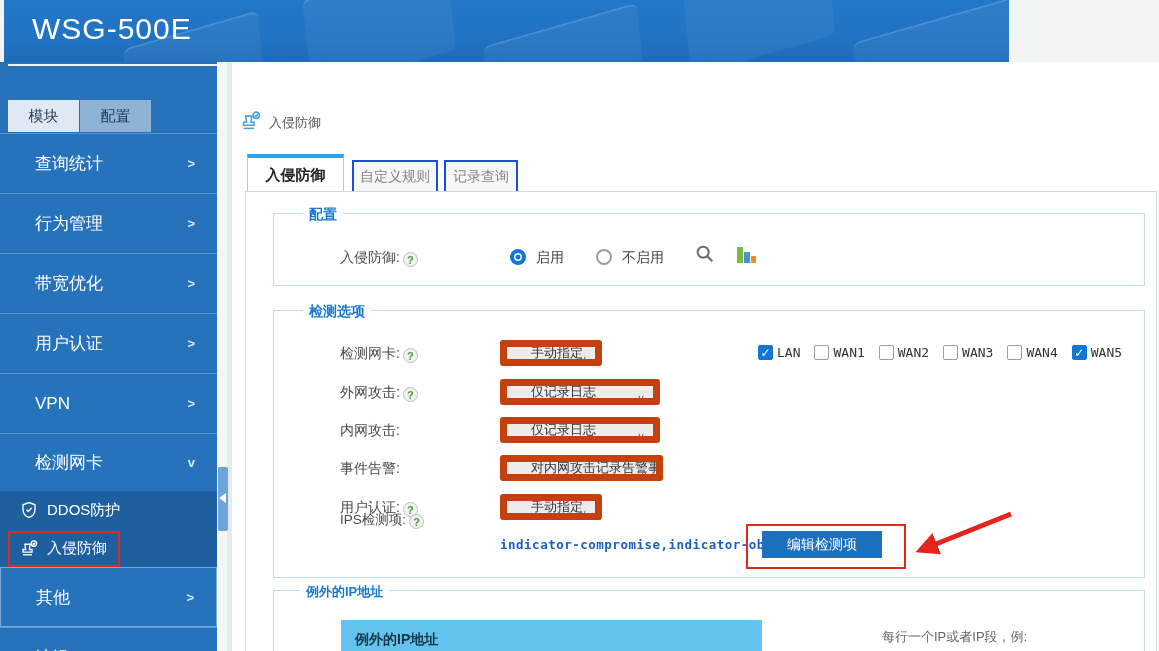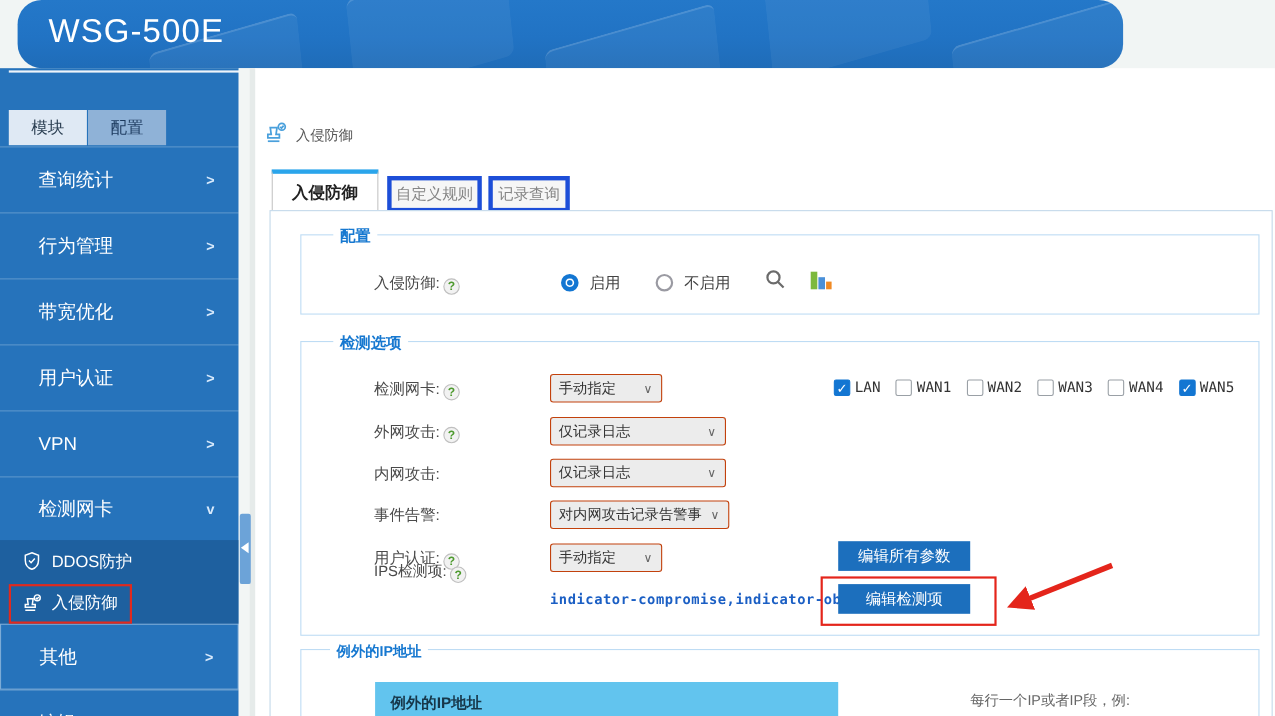--- a/index.html
+++ b/index.html
@@ -1,21 +1,21 @@
 <!DOCTYPE html>
 <html><head>
 <meta charset="utf-8">
 <style>
   * { margin:0; padding:0; box-sizing:border-box; }
   body { background:#f1f5f4; font-family:"Liberation Sans","DejaVu Sans",sans-serif; }
   .page { position:relative; width:1159px; height:651px; overflow:hidden; background:#f1f5f4; }
 
   
-  .header { position:absolute; left:16px; top:0; width:1005px; height:62px;
-    background:linear-gradient(180deg,#2478c9 0%,#2173c4 55%,#1f6cb8 100%); overflow:hidden;border-radius:22px; }
+  .header { position:absolute; left:4px; top:0; width:1005px; height:62px;
+    background:linear-gradient(180deg,#2478c9 0%,#2173c4 55%,#1f6cb8 100%); overflow:hidden; }
   .key { position:absolute; background:rgba(255,255,255,0.05); border-top:2px solid rgba(255,255,255,0.14);
     border-radius:8px; transform:rotate(-16deg) skewX(-10deg); }
   .key.bright { background:#2e86d8; border-top:2px solid rgba(255,255,255,0.25); }
   .app-title { position:absolute; left:28px; top:12px; color:#ffffff; font-size:30px; font-weight:300; letter-spacing:1px; }
 
   
   .sidebar { position:absolute; left:0; top:62px; width:217px; height:589px; background:#2673bb; }
   .side-topline { position:absolute; left:8px; top:2px; width:218px; height:2px; background:rgba(255,255,255,0.92); }
   .side-tabs { position:absolute; left:8px; top:38px; height:32px; display:flex;font-family:Liberation Serif, serif; }
   .side-tab { width:71px; height:32px; display:flex; align-items:center; justify-content:center;
@@ -41,21 +41,21 @@
     border-top:5px solid transparent; border-bottom:5px solid transparent; border-right:7px solid #ffffff; }
 
   
   .content { position:absolute; left:232px; top:62px; width:927px; height:589px; background:#ffffff; }
   .crumb-icon { position:absolute; left:240px; top:110px; width:21px; height:21px; }
   .crumb-label { position:absolute; left:269px; top:114px; font-size:13px; color:#555; }
 
   .tab-active { position:absolute; left:247px; top:154px; width:97px; height:38px; background:#fff;
     border:1px solid #c5c5c5; border-bottom:none; border-top:4px solid #2aa5eb;
     display:flex; align-items:center; justify-content:center; font-size:15px; font-weight:bold; color:#222; cursor:pointer; }
-  .tab-idle { position:absolute; top:160px; height:33px; background:#f6f6f6; border:4px solid #1d4ed8;
+  .tab-idle { position:absolute; top:160px; height:33px; background:#f6f6f6; border:2px solid #1d4ed8;
     display:flex; align-items:center; justify-content:center; font-size:14px; color:#858585; cursor:pointer; }
   .tab-idle.t1 { left:352px; width:86px; }
   .tab-idle.t2 { left:444px; width:74px; }
 
   .outer-box { position:absolute; left:245px; top:191px; width:912px; height:470px;
     border:1px solid #c4d9ea; background:#fff; }
 
   .fieldset { position:absolute; border:1px solid #bedcf4; background:#fff; }
   .fs-config  { left:273px; top:213px; width:872px; height:73px; }
   .fs-detect  { left:273px; top:310px; width:872px; height:268px; }
@@ -65,22 +65,22 @@
   .flabel { position:absolute; font-size:14px; color:#4a4a4a; }
   .help { display:inline-block; width:15px; height:15px; border:1px solid #bfbfbf; border-radius:50%;
     background:#f2f2f2; color:#4d9a2e; font-size:11px; font-weight:bold; text-align:center; line-height:14px;
     vertical-align:-2px; margin-left:3px; cursor:pointer; }
 
   .radio { position:absolute; width:16px; height:16px; border-radius:50%; cursor:pointer; }
   .radio.on  { border:4px solid #1376d2; background:#fff; box-shadow:inset 0 0 0 1.5px #fff, inset 0 0 0 6px #1376d2; }
   .radio.off { border:2px solid #9a9aa2; background:#fff; }
   .rlabel { position:absolute; font-size:14px; color:#444; cursor:pointer; }
 
-  .select { position:absolute; height:26px; background:#ececec; border:1px solid #c2410c; border-radius:3px;
-    font-size:13px; color:#333; display:flex; align-items:center; padding-left:7px; cursor:pointer; overflow:hidden; white-space:nowrap; }
+  .select { position:absolute; height:26px; background:#ececec; border:7px solid #c2410c; border-radius:3px;
+    font-size:13px; color:#333; display:flex; align-items:center; padding-left:24px; cursor:pointer; overflow:hidden; white-space:nowrap; }
   .select .arrow { position:absolute; right:8px; top:6px; color:#666; font-size:11px; }
 
   .cbgroup { position:absolute; left:758px; top:345px; display:flex; }
   .cbitem { display:flex; align-items:center; margin-right:14px; cursor:pointer; }
   .cbox { width:15px; height:15px; border:1px solid #9aa0a6; background:#fff; border-radius:2px;
     font-size:12px; line-height:14px; text-align:center; color:#fff; }
   .cbox.checked { background:#1376d2; border-color:#1376d2; }
   .cblabel { font-family:"DejaVu Sans Mono","Liberation Mono",monospace; font-size:13px; color:#333; margin-left:4px; }
 
   .btn { position:absolute; width:120px; height:27px; background:#1c6fbd; color:#fff; border:none;
@@ -267,21 +267,20 @@
     <span class="arrow">∨</span>
   </div>
 
   <div class="flabel" style="left:340px; top:499px;">
     <span>用户认证:</span><span class="help">?</span>
   </div>
   <div class="select" style="left:500px; top:494px; width:102px;">
     <span>手动指定</span>
     <span class="arrow">∨</span>
   </div>
-  <button class="btn" style="left:762px; top:492px;">编辑所有参数</button>
 
   <div class="flabel" style="left:340px; top:511px; font-family:Liberation Sans, sans-serif; font-size:13.5px;">
     <span>IPS检测项:</span><span class="help">?</span>
   </div>
   <div class="ips-value">indicator-compromise,indicator-ob···</div>
   <button class="btn" style="left:762px; top:531px;">编辑检测项</button>
 
   <div class="red-rect"></div>
   <svg class="red-arrow" width="115" height="66" viewBox="0 0 115 66">
     <defs>

